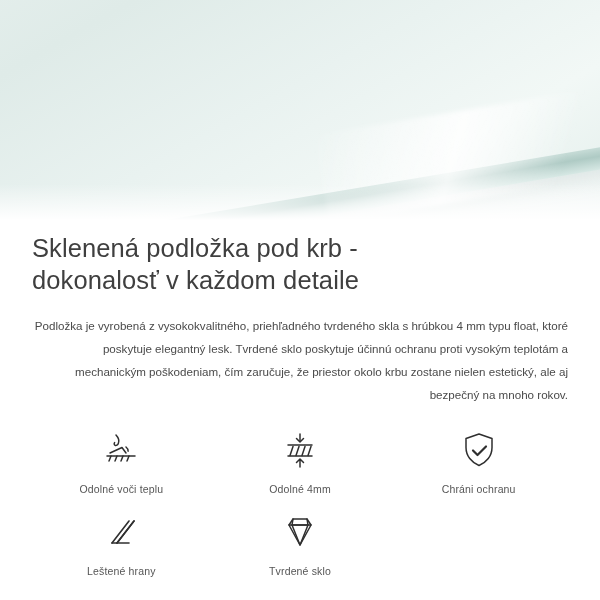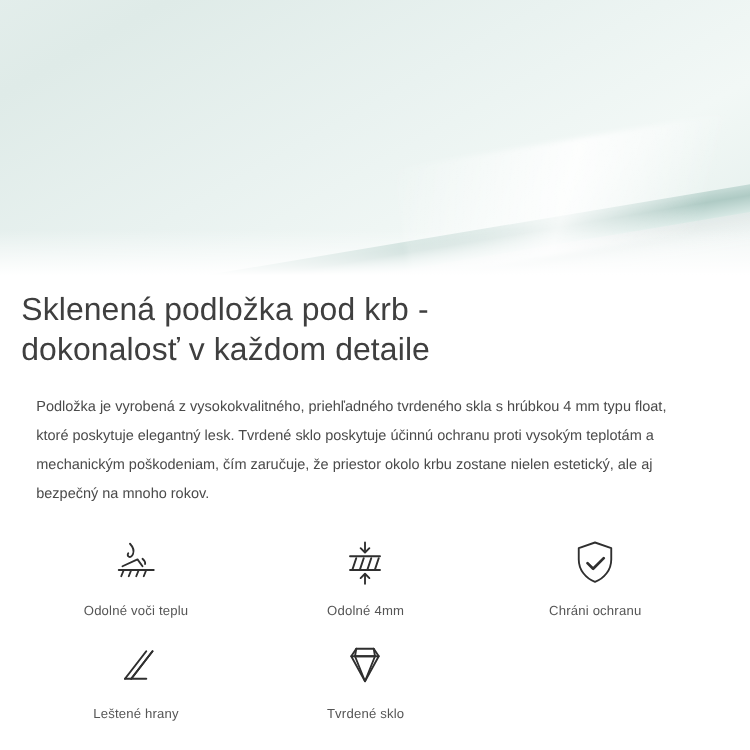--- a/index.html
+++ b/index.html
@@ -76,37 +76,38 @@
   .hero-fade {
     position: absolute;
     left: 0; right: 0; bottom: 0;
     height: 44px;
     background: linear-gradient(180deg, rgba(255,255,255,0) 0%, #ffffff 82%);
   }
 
   
   .content {
     position: relative;
-    padding: 4px 32px 0 17px;
+    padding: 4px 32px 0 32px;
   }
   .headline {
     font-size: 25.5px;
     line-height: 1.27;
     font-weight: 400;
     color: #3f3f3f;
     margin: 0 0 17px 0;
     letter-spacing: .1px;
     max-width: 420px;
   }
   .desc {
     font-size: 11.6px;
     line-height: 2.0;
     color: #4a4a4a;
-    margin: 12px;
+    margin: 0;
     max-width: 546px;
+    text-align: right;
   }
 
   
   .features {
     position: relative;
     margin-top: 22px;
     display: grid;
     grid-template-columns: repeat(3, 1fr);
     row-gap: 16px;
   }

